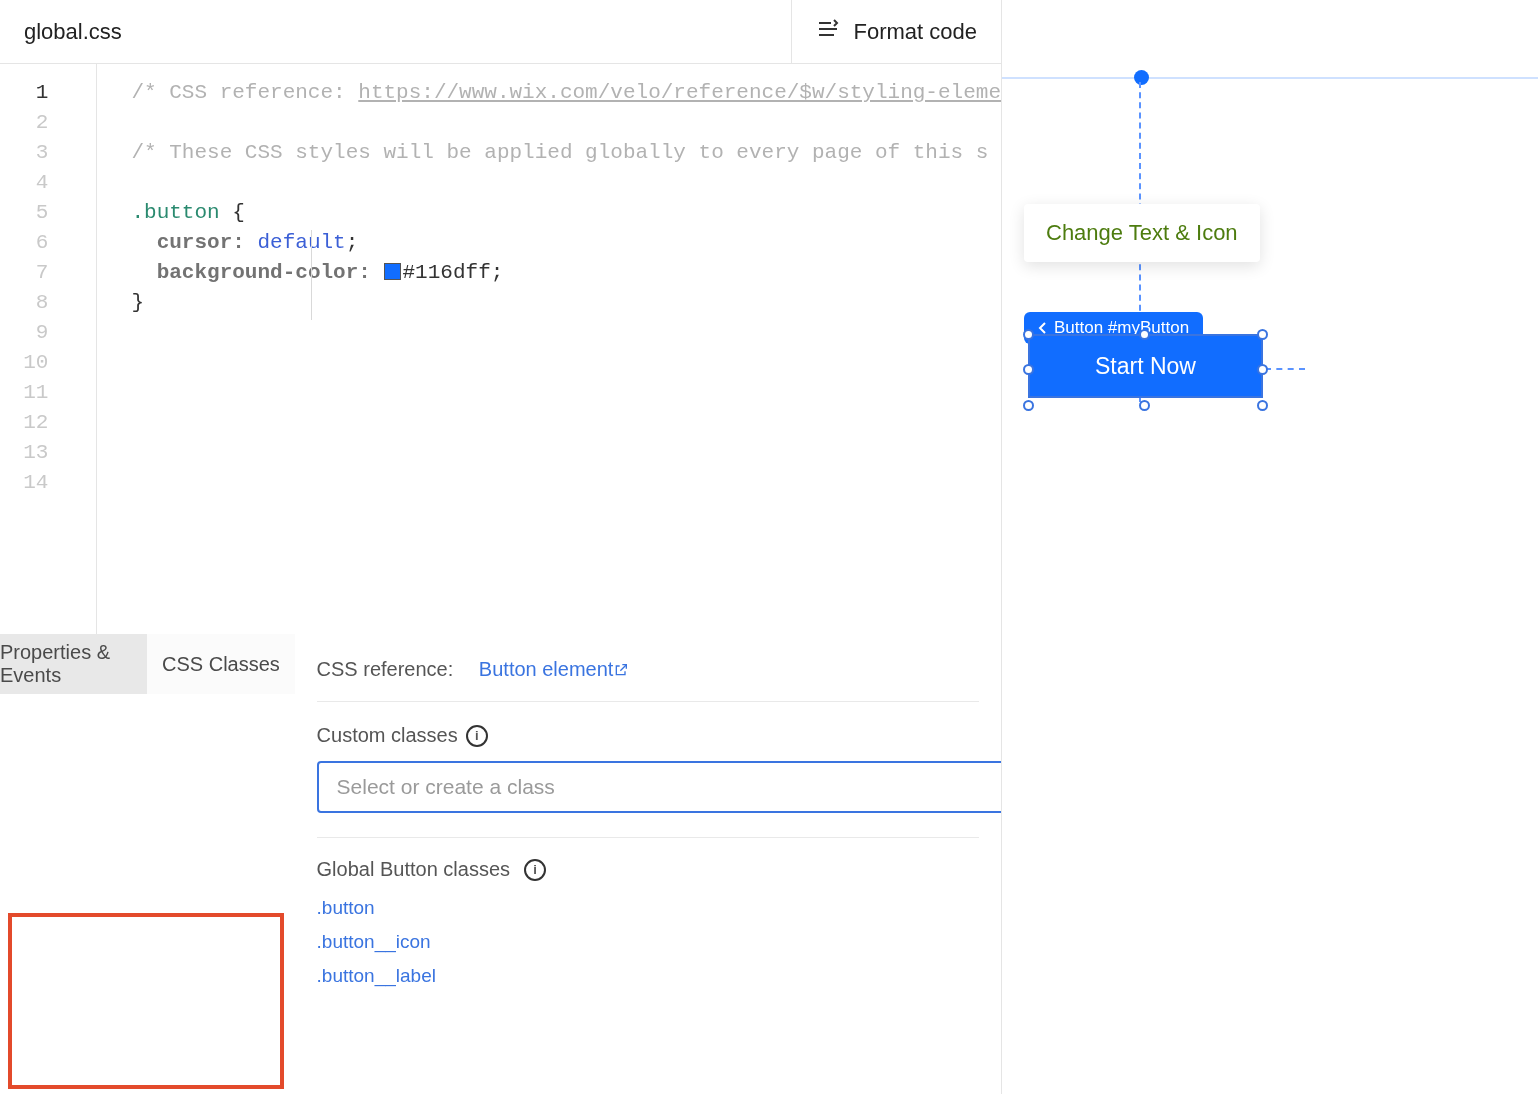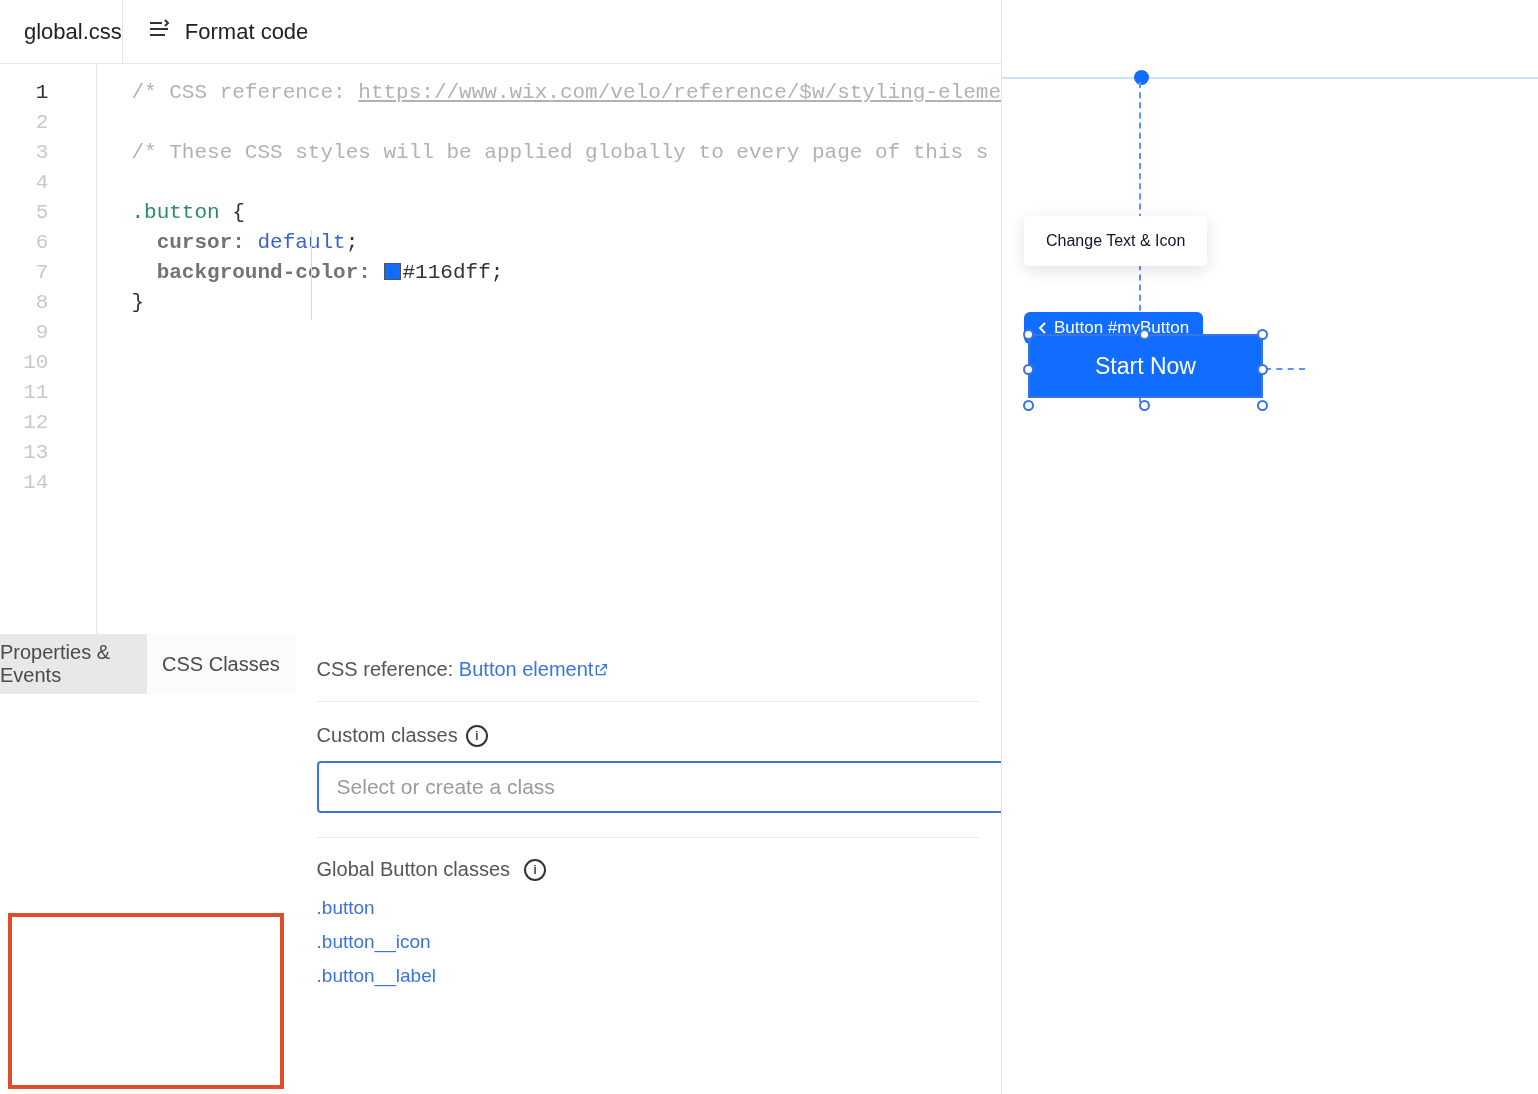--- a/index.html
+++ b/index.html
@@ -18,20 +18,21 @@
     width: 1002px;
     height: 100%;
     border-right: 1px solid #e5e5e5;
     display: flex;
     flex-direction: column;
   }
   .toolbar {
     height: 64px;
     display: flex;
     align-items: center;
+    justify-content: space-between;
     border-bottom: 1px solid #e5e5e5;
   }
   .filename {
     padding-left: 24px;
     font-size: 22px;
     color: #222;
   }
   .format-btn {
     display: flex;
     align-items: center;
@@ -116,21 +117,21 @@
   .panel-body {
     padding: 16px 22px;
     font-size: 20px;
     color: #555;
     position: relative;
     flex: 1;
     overflow: hidden;
   }
   .ref-row { padding: 8px 0 20px 0; border-bottom: 1px solid #e9e9e9; }
   .link { color: #3a74e0; }
-  .ext-link { display: inline-flex; align-items: center; gap: 0; }
+  .ext-link { display: inline-flex; align-items: center; gap: 0; margin-left: 20px; }
   .custom-row {
     display: flex; align-items: center; gap: 8px;
     padding: 22px 0 14px 0;
   }
   .info-icon {
     display: inline-flex;
     width: 22px; height: 22px;
     border: 2px solid #333;
     border-radius: 50%;
     align-items: center; justify-content: center;
@@ -184,25 +185,25 @@
     position: absolute;
     left: 1139px;
     top: 82px;
     width: 0;
     height: 320px;
     border-left: 2px dashed #5a93ff;
   }
   .tooltip {
     position: absolute;
     left: 1024px;
-    top: 216px;
+    top: 204px;
     background: #fff;
     padding: 16px 22px;
-    font-size: 16px;
-    color: #0f172a;
+    font-size: 22px;
+    color: #4d7c0f;
     box-shadow: 0 4px 16px rgba(0,0,0,0.12);
     border-radius: 4px;
   }
   .breadcrumb {
     position: absolute;
     left: 1024px;
     top: 288px;
     background: #116dff;
     color: #fff;
     font-size: 17px;

